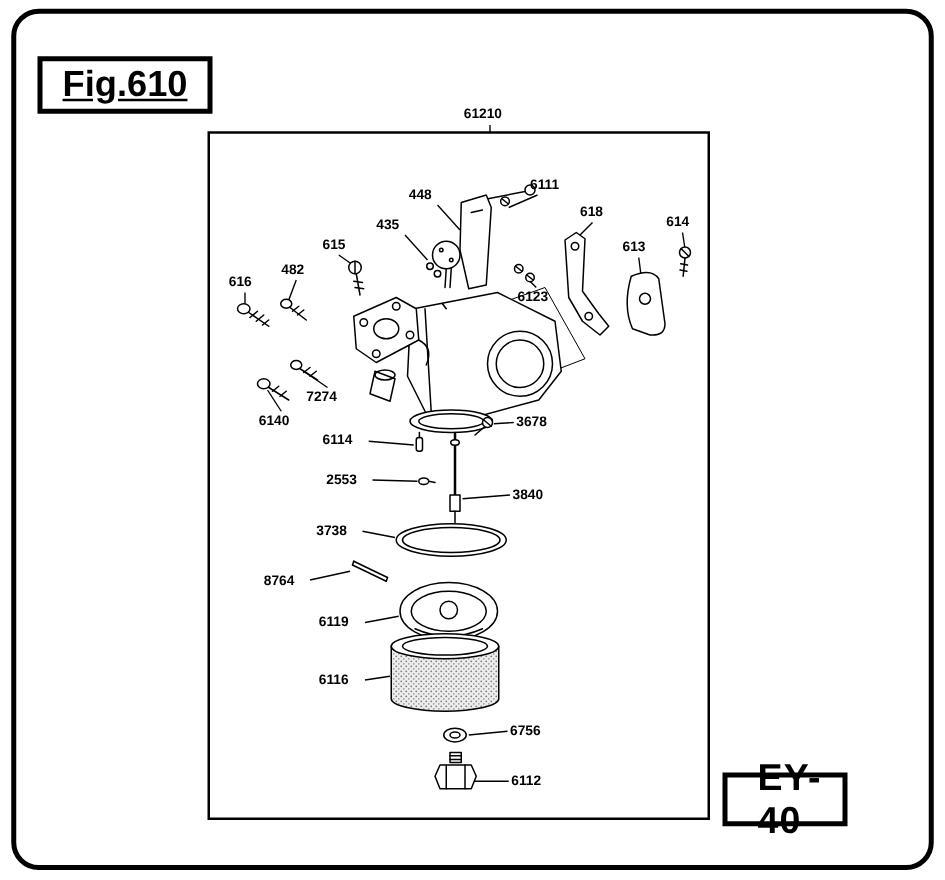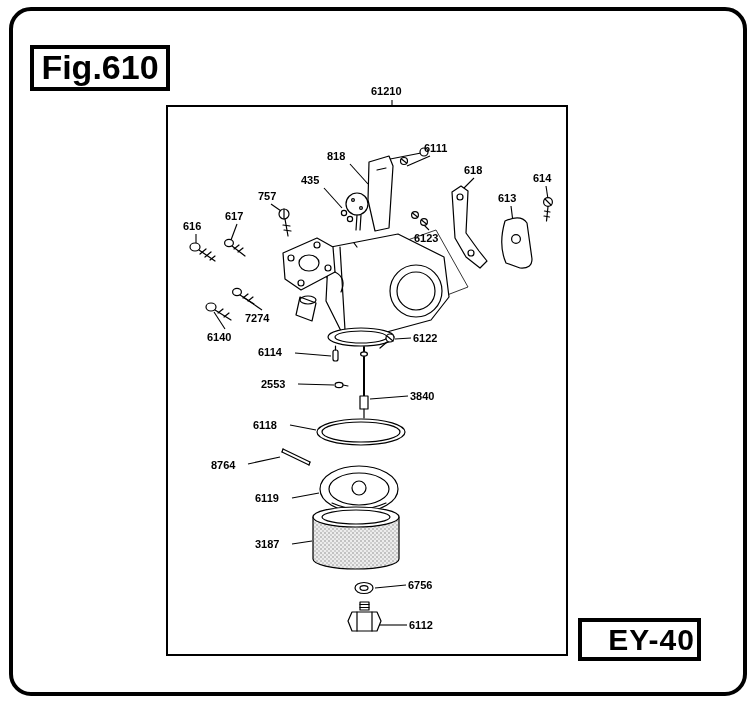--- a/index.html
+++ b/index.html
@@ -1,23 +1,23 @@
 <!DOCTYPE html>
 <html><head>
 <meta charset="utf-8">
 <style>
   * { margin:0; padding:0; box-sizing:border-box; }
   html,body { width:756px; height:704px; background:#fff; overflow:hidden;
               font-family:"Liberation Sans", sans-serif; position:relative; color:#000; }
   .page-border { position:absolute; left:9px; top:7px; width:738px; height:689px;
                  border:4px solid #000; border-radius:22px; }
   .fig-box { position:absolute; left:30px; top:45px; width:140px; height:46px;
-             border:4px solid #000; display:flex; align-items:flex-end; justify-content:center;
-             font-size:34px; font-weight:bold; background:#fff; }
-  .model-box { position:absolute; left:578px; top:618px; width:123px; height:43px;
+             border:4px solid #000; display:flex; align-items:center; justify-content:center;
+             font-size:29px; font-weight:bold; background:#fff;text-decoration:underline; }
+  .model-box { position:absolute; left:578px; top:618px; width:100px; height:43px;
                border:4px solid #000; display:flex; align-items:center; justify-content:center;
                font-size:30px; font-weight:bold; letter-spacing:1px; background:#fff;padding-left:24px; }
   .diagram-frame { position:absolute; left:166px; top:105px; width:402px; height:551px;
                    border:2px solid #000; background:#fff; }
   svg.art { position:absolute; left:0; top:0; pointer-events:none; }
   .part-label { position:absolute; font-size:11px; font-weight:bold; line-height:14px;
                 white-space:nowrap; }
 </style>
 </head>
 <body>
@@ -187,34 +187,34 @@
     <rect x="360" y="602" width="9" height="8" fill="#fff"></rect>
     <line x1="360" y1="604.5" x2="369" y2="604.5"></line>
     <line x1="360" y1="607.5" x2="369" y2="607.5"></line>
     <polygon points="352,612 377,612 381,621 377,631 352,631 348,621" fill="#fff"></polygon>
     <line x1="357" y1="612" x2="357" y2="631"></line>
     <line x1="372" y1="612" x2="372" y2="631"></line>
   </g>
 </svg>
 
 <div class="part-label" style="left:371px;top:84px">61210</div>
-<div class="part-label" style="left:327px;top:149px">818</div>
+<div class="part-label" style="left:327px;top:149px">448</div>
 <div class="part-label" style="left:424px;top:141px">6111</div>
 <div class="part-label" style="left:301px;top:173px">435</div>
 <div class="part-label" style="left:464px;top:163px">618</div>
 <div class="part-label" style="left:533px;top:171px">614</div>
 <div class="part-label" style="left:498px;top:191px">613</div>
-<div class="part-label" style="left:258px;top:189px">757</div>
+<div class="part-label" style="left:258px;top:189px">615</div>
 <div class="part-label" style="left:414px;top:231px">6123</div>
 <div class="part-label" style="left:183px;top:219px">616</div>
-<div class="part-label" style="left:225px;top:209px">617</div>
+<div class="part-label" style="left:225px;top:209px">482</div>
 <div class="part-label" style="left:207px;top:330px">6140</div>
 <div class="part-label" style="left:245px;top:311px">7274</div>
-<div class="part-label" style="left:413px;top:331px">6122</div>
+<div class="part-label" style="left:413px;top:331px">3678</div>
 <div class="part-label" style="left:258px;top:345px">6114</div>
 <div class="part-label" style="left:261px;top:377px">2553</div>
 <div class="part-label" style="left:410px;top:389px">3840</div>
-<div class="part-label" style="left:253px;top:418px">6118</div>
+<div class="part-label" style="left:253px;top:418px">3738</div>
 <div class="part-label" style="left:211px;top:458px">8764</div>
 <div class="part-label" style="left:255px;top:491px">6119</div>
-<div class="part-label" style="left:255px;top:537px">3187</div>
+<div class="part-label" style="left:255px;top:537px">6116</div>
 <div class="part-label" style="left:408px;top:578px">6756</div>
 <div class="part-label" style="left:409px;top:618px">6112</div>
 
 </body></html>

